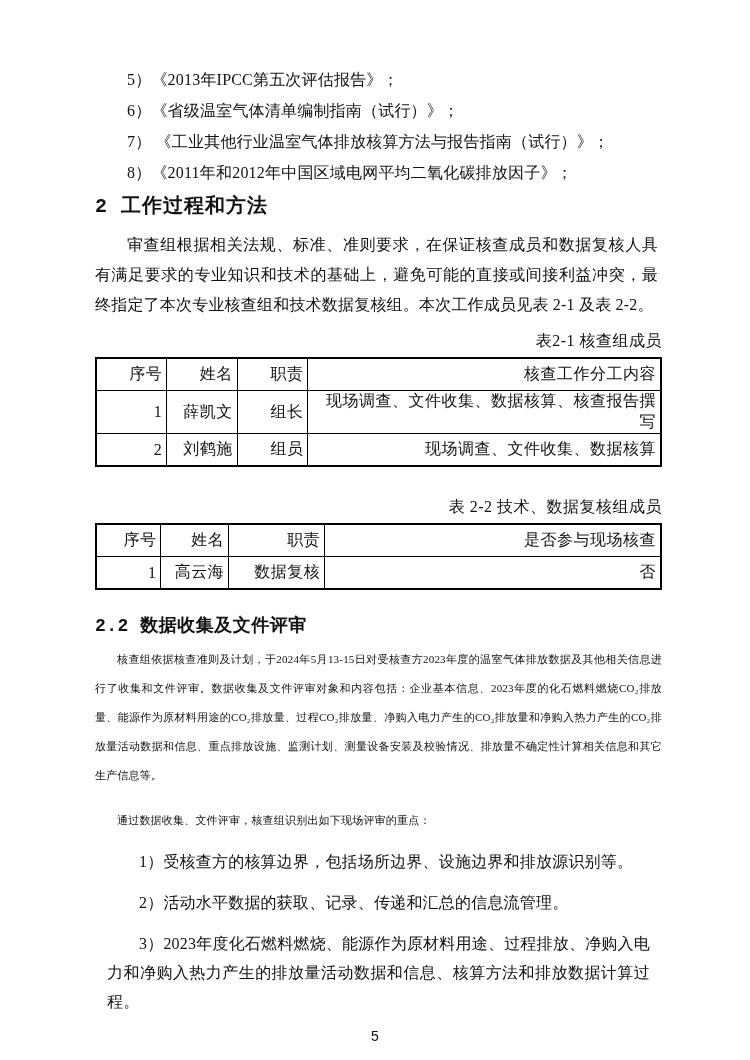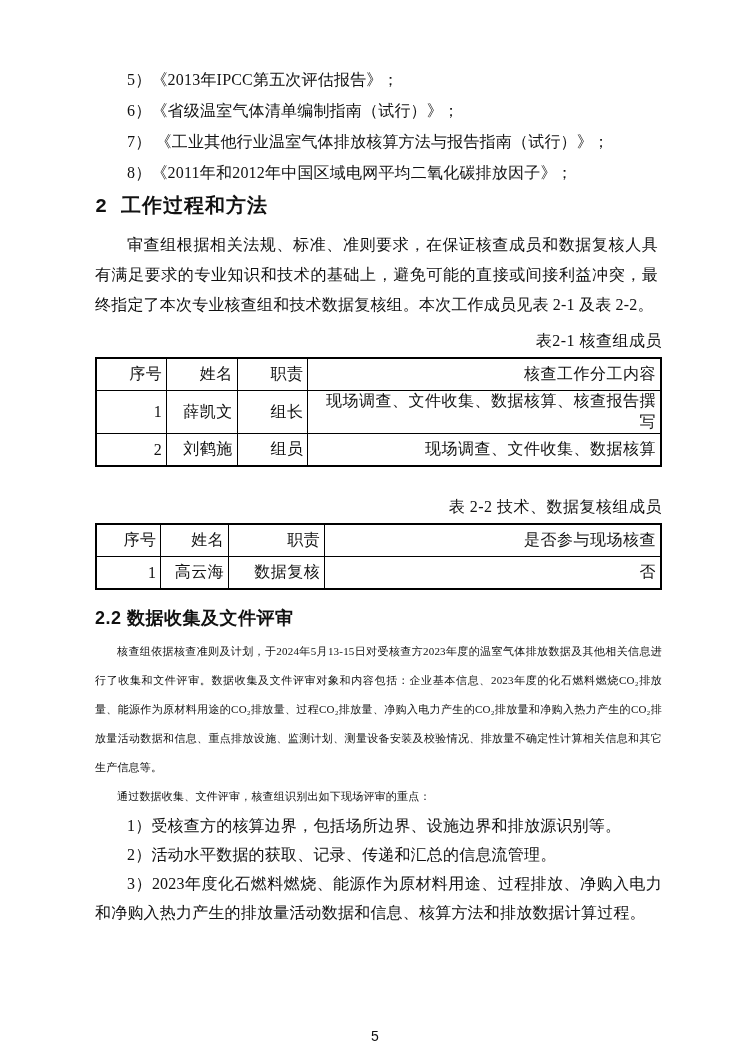--- a/index.html
+++ b/index.html
@@ -52,21 +52,21 @@
   }
   .para-tight {
     margin: 8px 0 0 0;
     font-size: 11px;
     line-height: 29px;
     text-indent: 2em;
     text-align: justify;
     letter-spacing: 0.2px;
   }
   .list-item {
-    margin: 0;
+    margin: 12px;
     font-size: 16px;
     line-height: 29px;
     text-indent: 2em;
     text-align: justify;
     letter-spacing: 0.2px;
   }
   .table-caption {
     margin: 11px 0 6px 0;
     font-size: 16px;
     line-height: 20px;
@@ -165,25 +165,25 @@
       </tr>
       <tr>
         <td>1</td>
         <td>高云海</td>
         <td>数据复核</td>
         <td>否</td>
       </tr>
     </tbody>
   </table>
 
-  <div class="h-sub" style="margin-top:17px;">2.2 数据收集及文件评审</div>
+  <div class="h-sub" style="margin-top:25px;font-family:Liberation Mono, monospace;">2.2 数据收集及文件评审</div>
 
   <p class="para-tight">核查组依据核查准则及计划，于2024年5月13-15日对受核查方2023年度的温室气体排放数据及其他相关信息进行了收集和文件评审。数据收集及文件评审对象和内容包括：企业基本信息、2023年度的化石燃料燃烧CO₂排放量、能源作为原材料用途的CO₂排放量、过程CO₂排放量、净购入电力产生的CO₂排放量和净购入热力产生的CO₂排放量活动数据和信息、重点排放设施、监测计划、测量设备安装及校验情况、排放量不确定性计算相关信息和其它生产信息等。</p>
 
-  <p class="para-tight" style="margin-top:0;">通过数据收集、文件评审，核查组识别出如下现场评审的重点：</p>
+  <p class="para-tight" style="margin-top:16px;">通过数据收集、文件评审，核查组识别出如下现场评审的重点：</p>
 
   <div>
     <p class="list-item">1）受核查方的核算边界，包括场所边界、设施边界和排放源识别等。</p>
     <p class="list-item">2）活动水平数据的获取、记录、传递和汇总的信息流管理。</p>
     <p class="list-item">3）2023年度化石燃料燃烧、能源作为原材料用途、过程排放、净购入电力和净购入热力产生的排放量活动数据和信息、核算方法和排放数据计算过程。</p>
   </div>
 
   <div class="page-number">5</div>
 
 </div>

